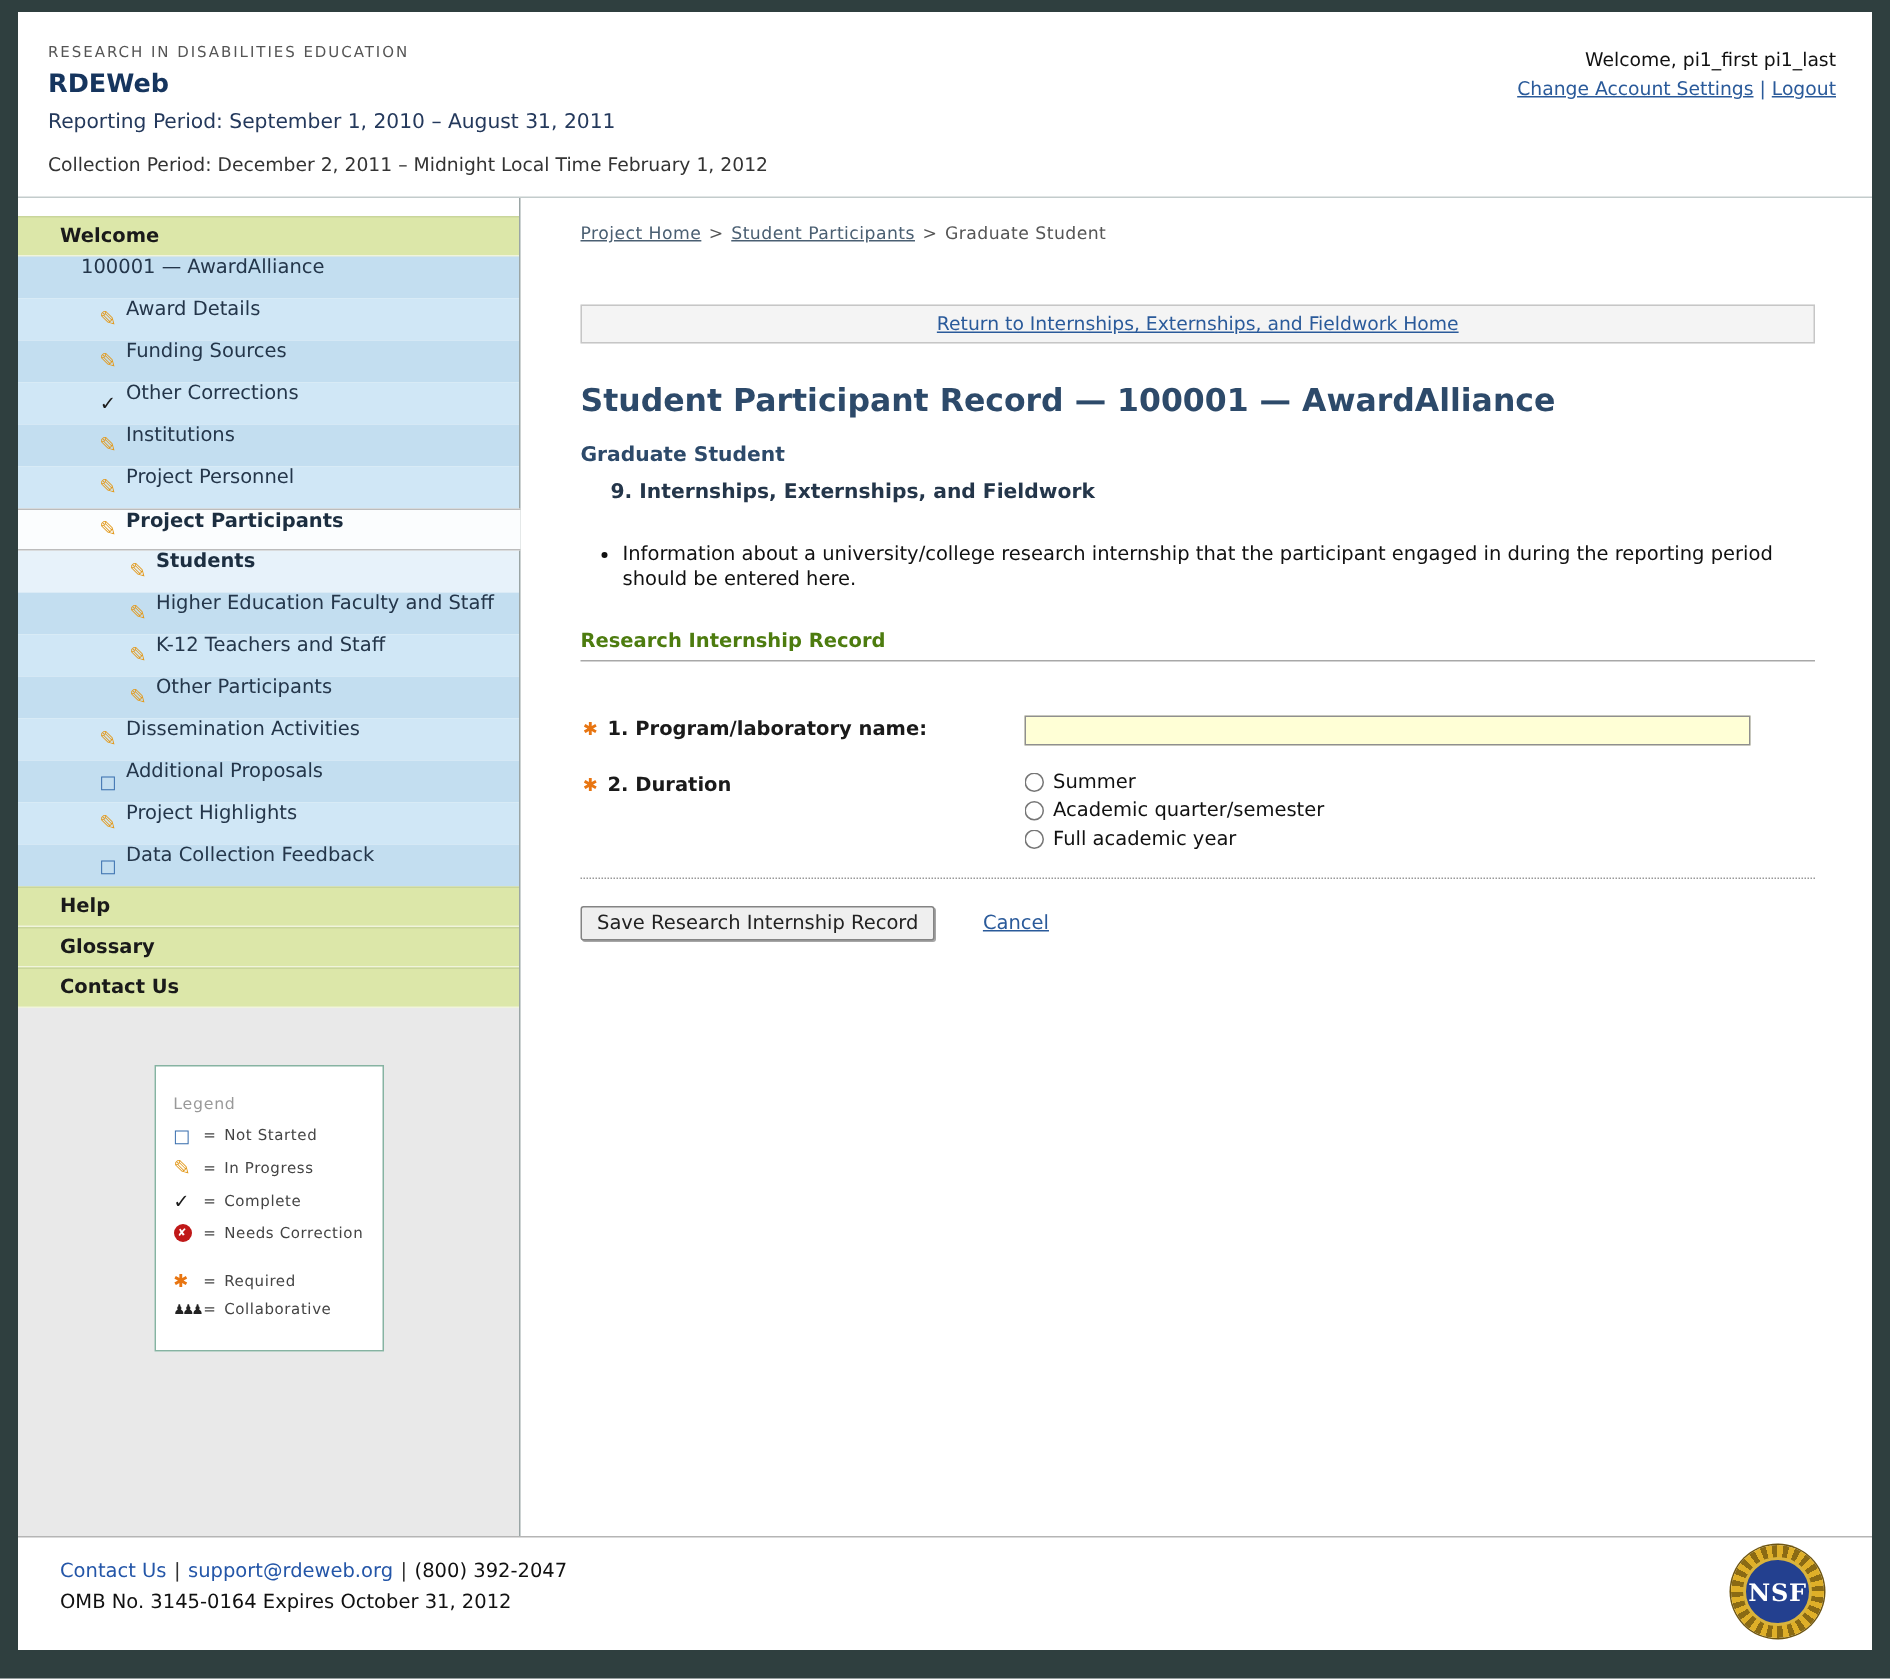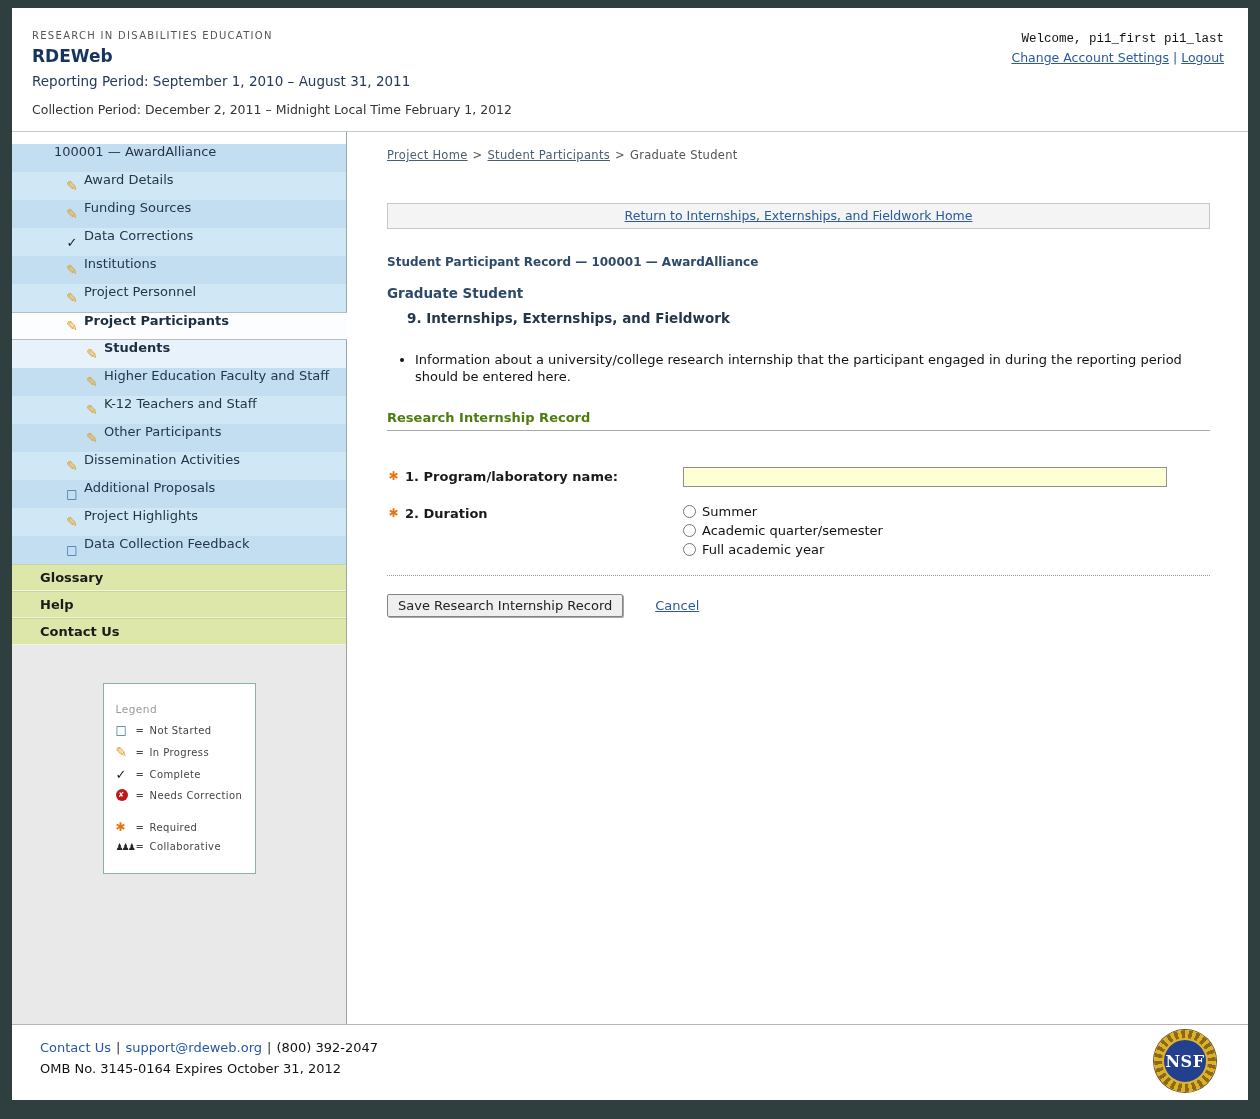--- a/index.html
+++ b/index.html
@@ -21,21 +21,21 @@
     height: 124px; flex: 0 0 124px;
     display: flex; justify-content: space-between;
     padding: 22px 24px 0 20px;
     border-bottom: 1px solid #c3cccc;
   }
   .hdr-eyebrow { font-size: 10px; letter-spacing: 1.3px; color: #555; }
   .hdr-title { font-size: 17px; font-weight: bold; color: #16355e; margin-top: 5px; }
   .hdr-reporting { font-size: 13.5px; color: #24395c; margin-top: 7px; }
   .hdr-collection { font-size: 12.5px; color: #333; margin-top: 13px; }
   .hdr-right { text-align: right; padding-top: 2px; font-size: 12.5px; }
-  .hdr-welcome { color: #111; margin-bottom: 4px; font-family: Liberation Mono, monospace; }
+  .hdr-welcome { color: #111; margin-bottom: 4px; }
   .hdr-links a, .link { color: #2a5a9a; text-decoration: underline; cursor: pointer; }
   .hdr-links .sep { color: #2a5a9a; }
 
   
   .bod { flex: 1 1 auto; display: flex; overflow: hidden; }
 
   
   .sidebar {
     width: 335px; flex: 0 0 335px;
     border-right: 1px solid #9aa5a5;
@@ -98,21 +98,21 @@
   .breadcrumb .bc-sep { margin: 0 5px; }
   .breadcrumb .bc-current { color: #555; }
 
   .return-bar {
     margin-top: 41px; height: 26px; line-height: 24px;
     background: #f4f4f4; border: 1px solid #c6c6c6;
     text-align: center; font-size: 12.5px;
   }
   .return-bar a { color: #2a5a9a; text-decoration: underline; cursor: pointer; }
 
-  .page-title { margin-top: 26px; font-size: 12px; font-weight: bold; color: #2d4a6a; }
+  .page-title { margin-top: 26px; font-size: 21px; font-weight: bold; color: #2d4a6a; }
   .subtitle { margin-top: 16px; font-size: 13.5px; font-weight: bold; color: #2d4a6a; }
   .section-title { margin-top: 9px; margin-left: 20px; font-size: 13.5px; font-weight: bold; color: #24364a; }
 
   .info-list { margin-top: 26px; padding-left: 28px; font-size: 13px; color: #111; line-height: 1.3; }
   .record-heading { margin-top: 24px; font-size: 13px; font-weight: bold; color: #4d7c0f; padding-bottom: 5px; }
   .rule { border-top: 1px solid #a8a8a8; }
 
   .form { margin-top: 36px; }
   .form-row { display: flex; margin-bottom: 17px; align-items: flex-start; }
   .form-label {
@@ -181,35 +181,36 @@
           <a>Change Account Settings</a>
           <span class="sep">|</span>
           <a>Logout</a>
         </div>
       </div>
     </div>
 
     <div class="bod">
 
       <div class="sidebar">
+        <div class="nav-header">Welcome</div>
         <div class="nav-items">
           <div class="nav-item award">
             <span class="nav-label">100001 — AwardAlliance</span>
           </div>
           <div class="nav-item lvl1">
             <span class="ic ic-pencil">✎</span>
             <span class="nav-label">Award Details</span>
           </div>
           <div class="nav-item lvl1">
             <span class="ic ic-pencil">✎</span>
             <span class="nav-label">Funding Sources</span>
           </div>
           <div class="nav-item lvl1">
             <span class="ic ic-check">✓</span>
-            <span class="nav-label">Data Corrections</span>
+            <span class="nav-label">Other Corrections</span>
           </div>
           <div class="nav-item lvl1">
             <span class="ic ic-pencil">✎</span>
             <span class="nav-label">Institutions</span>
           </div>
           <div class="nav-item lvl1">
             <span class="ic ic-pencil">✎</span>
             <span class="nav-label">Project Personnel</span>
           </div>
           <div class="nav-item lvl1 sel">
@@ -242,22 +243,22 @@
           </div>
           <div class="nav-item lvl1">
             <span class="ic ic-pencil">✎</span>
             <span class="nav-label">Project Highlights</span>
           </div>
           <div class="nav-item lvl1">
             <span class="ic ic-square">□</span>
             <span class="nav-label">Data Collection Feedback</span>
           </div>
         </div>
+        <div class="nav-header">Help</div>
         <div class="nav-header">Glossary</div>
-        <div class="nav-header">Help</div>
         <div class="nav-header">Contact Us</div>
 
         <div class="nav-bottom">
           <div class="legend-box">
             <div class="legend-title">Legend</div>
             <div class="legend-row">
               <span class="lg-ic ic ic-square">□</span>
               <span class="lg-eq">=</span>
               <span>Not Started</span>
             </div>

